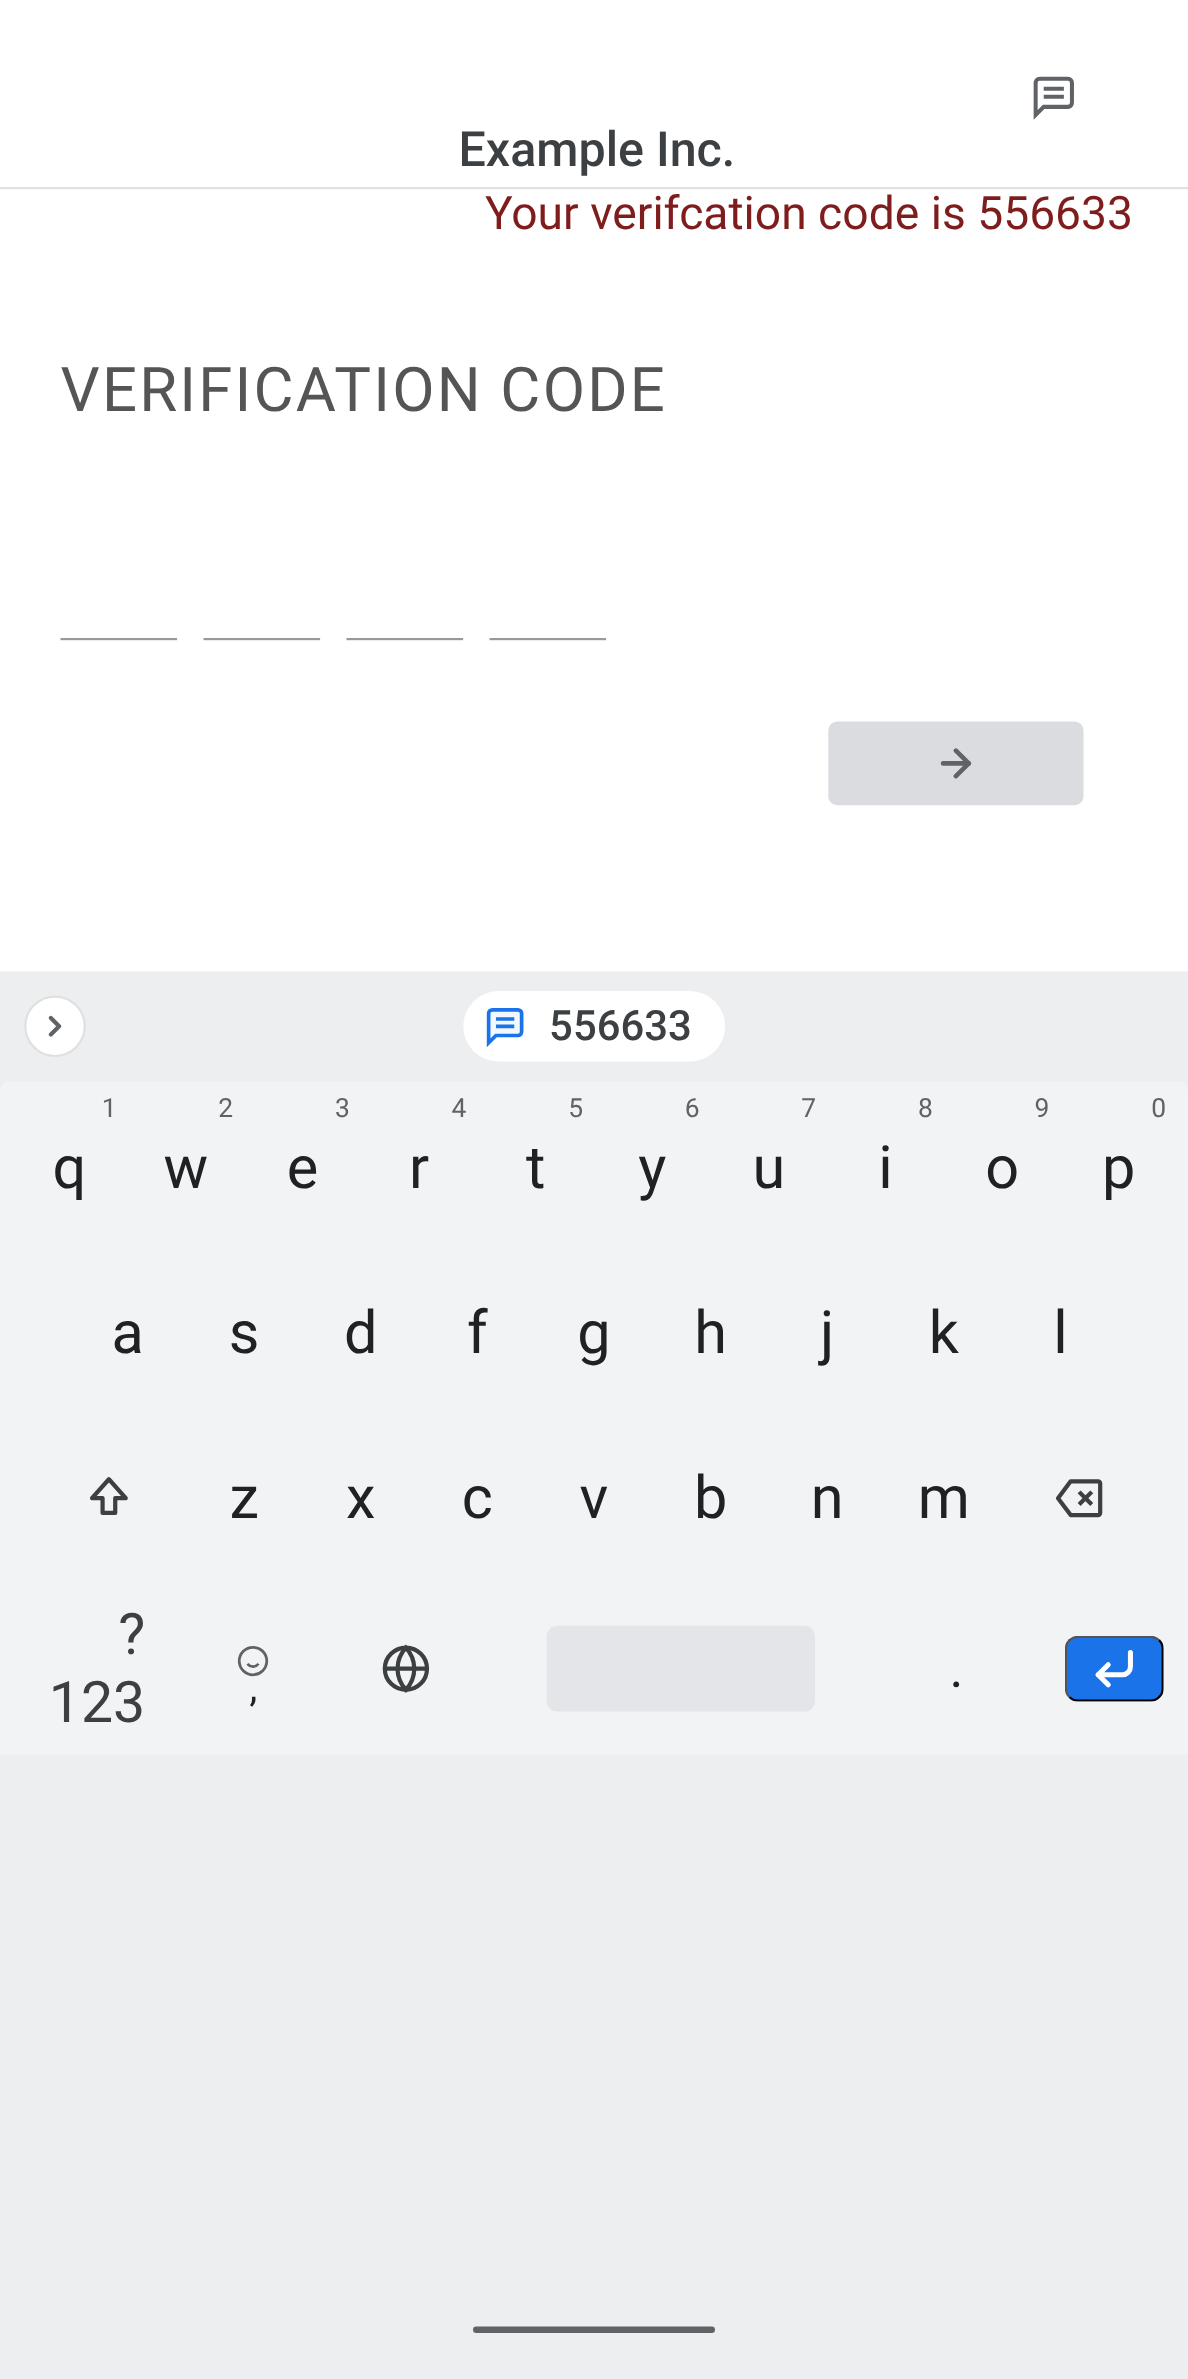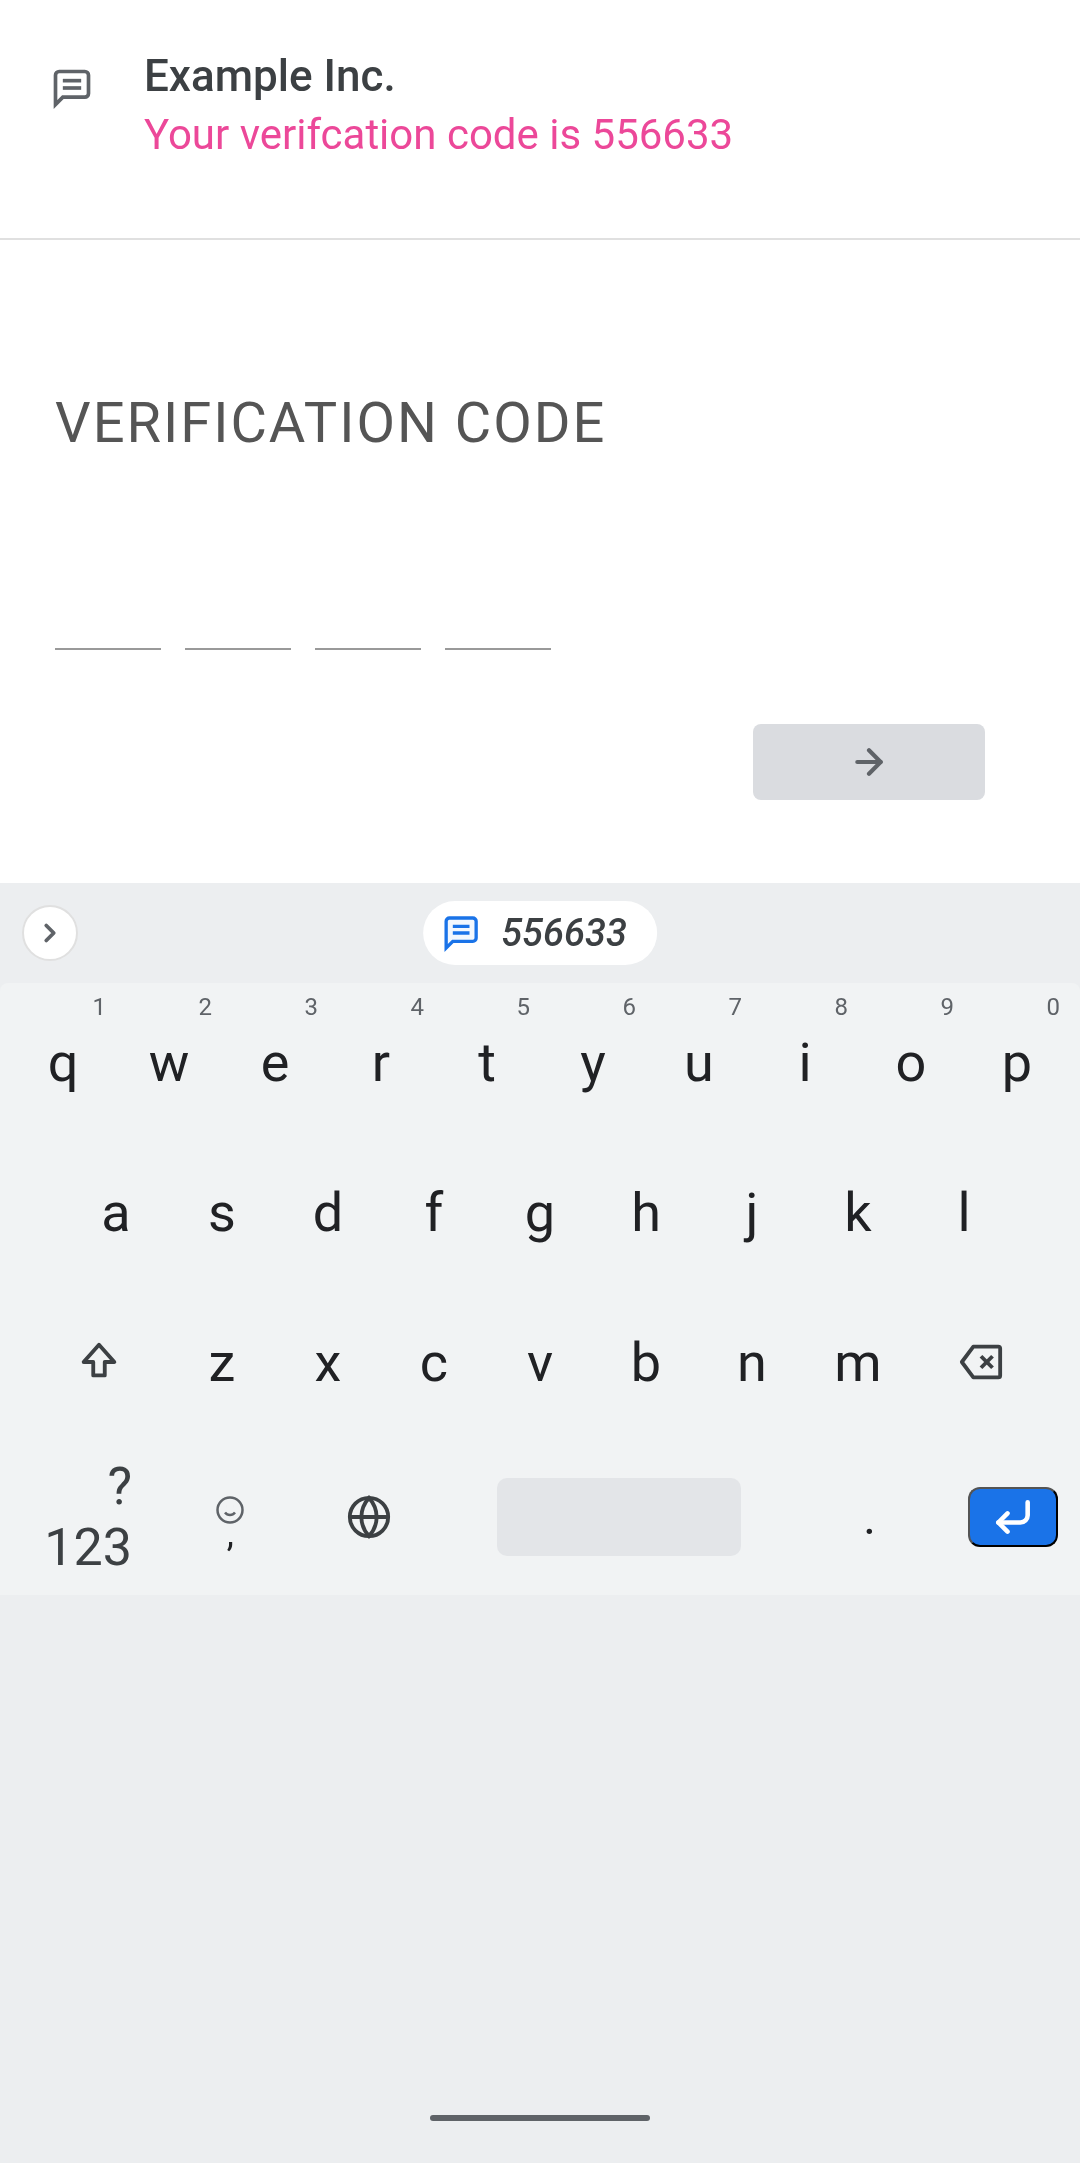--- a/index.html
+++ b/index.html
@@ -1,42 +1,44 @@
 <!DOCTYPE html>
 <html><head>
 <meta charset="utf-8">
 <style>
   * { box-sizing: border-box; margin: 0; padding: 0; }
   html, body { width: 1080px; height: 2163px; font-family: Roboto, Arial, sans-serif; background: #fff; overflow: hidden; }
   
   
   .notification {
     display: flex;
-    align-items: flex-start;
+    align-items: flex-end;
     padding: 50px 50px 50px 50px;
     border-bottom: 2px solid #e0e0e0;
-    height: 240px;
+    height: 172px;
+    flex-direction: column;
   }
   .notification .msg-icon {
     width: 44px; height: 44px;
     margin-top: 16px;
     margin-right: 50px;
     flex-shrink: 0;
   }
   .notification .msg-icon svg { width: 100%; height: 100%; }
   .notification .text-block { flex: 1; }
   .notification .title {
     font-size: 44px;
     font-weight: 500;
     color: #3c4043;
     margin-bottom: 8px;
   }
   .notification .body {
     font-size: 42px;
-    color: #ec4899;
+    color: #7f1d1d;
+    margin-left: 24px;
   }
 
   
   .content {
     padding: 150px 55px 0 55px;
     height: 605px;
   }
   .heading {
     font-size: 56px;
     letter-spacing: 2px;
@@ -104,21 +106,21 @@
     height: 64px;
     background: #fff;
     border-radius: 32px;
     display: flex;
     align-items: center;
     padding: 0 30px 0 18px;
     gap: 20px;
   }
   .suggestion-chip .chip-icon { width: 40px; height: 40px; }
   .suggestion-chip .chip-icon svg { width: 100%; height: 100%; }
-  .suggestion-chip .chip-text { font-size: 38px; font-weight: 500; color: #3c4043; font-style: italic; }
+  .suggestion-chip .chip-text { font-size: 38px; font-weight: 500; color: #3c4043; }
 
   .key-rows {
     background: #f1f3f4;
     padding: 14px 8px 8px 8px;
     border-radius: 8px 8px 0 0;
     margin-top: 0;
   }
   .key-row {
     display: flex;
     justify-content: center;

